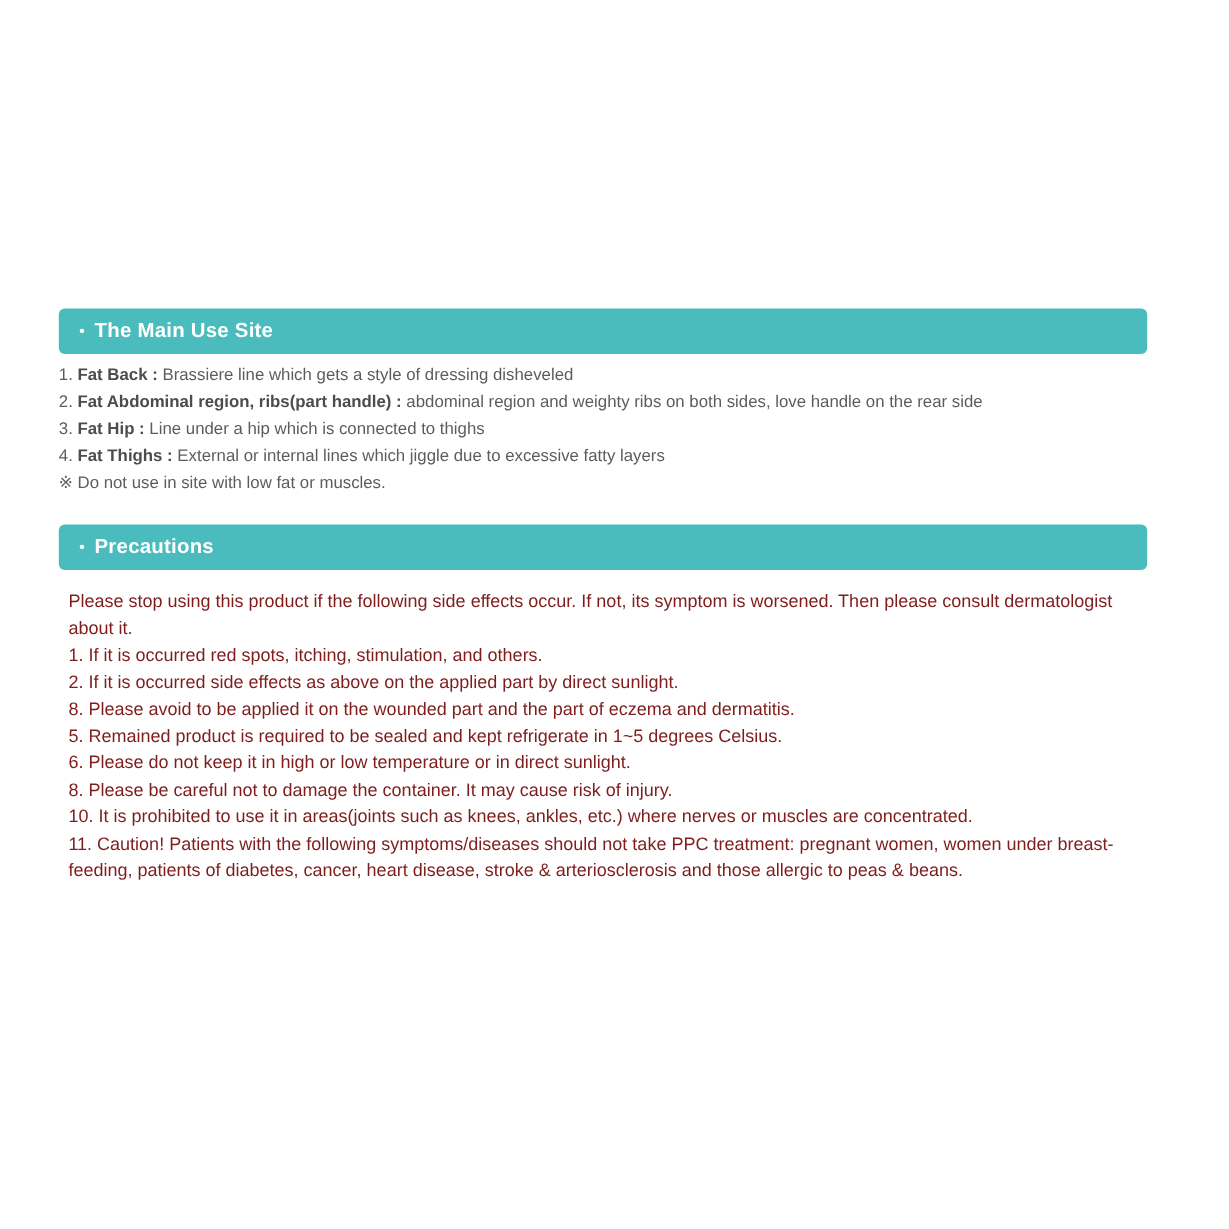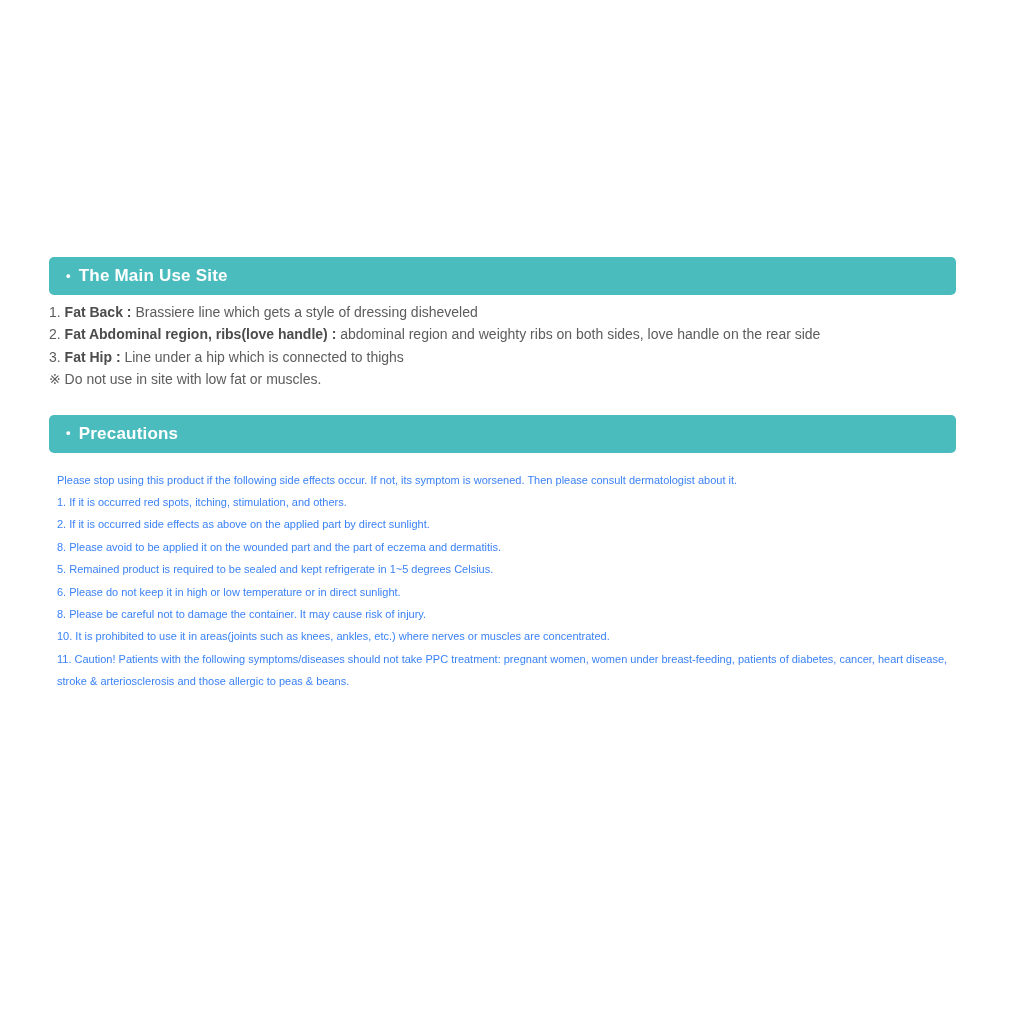--- a/index.html
+++ b/index.html
@@ -56,22 +56,22 @@
     color: #4c4c4c;
   }
   .use-item .desc {
     color: #5c5c5c;
   }
   .precautions-header {
     margin-top: 24px;
   }
   .precautions-body {
     padding: 16px 0 0 8px;
-    font-size: 11px;
-    color: #3b82f6;
+    font-size: 15px;
+    color: #7f1d1d;
   }
   .p-line {
     line-height: 22.4px;
   }
 </style>
 </head>
 <body>
 
 <div class="content">
 
@@ -81,27 +81,32 @@
   </div>
 
   <div class="use-list">
     <div class="use-item">
       <span class="num">1.</span>
       <span class="label">Fat Back :</span>
       <span class="desc">Brassiere line which gets a style of dressing disheveled</span>
     </div>
     <div class="use-item">
       <span class="num">2.</span>
-      <span class="label">Fat Abdominal region, ribs(love handle) :</span>
+      <span class="label">Fat Abdominal region, ribs(part handle) :</span>
       <span class="desc">abdominal region and weighty ribs on both sides, love handle on the rear side</span>
     </div>
     <div class="use-item">
       <span class="num">3.</span>
       <span class="label">Fat Hip :</span>
       <span class="desc">Line under a hip which is connected to thighs</span>
+    </div>
+    <div class="use-item">
+      <span class="num">4.</span>
+      <span class="label">Fat Thighs :</span>
+      <span class="desc">External or internal lines which jiggle due to excessive fatty layers</span>
     </div>
     <div class="use-note">※ Do not use in site with low fat or muscles.</div>
   </div>
 
   <div class="section-header precautions-header">
     <span class="bullet">•</span>
     <span>Precautions</span>
   </div>
 
   <div class="precautions-body">

